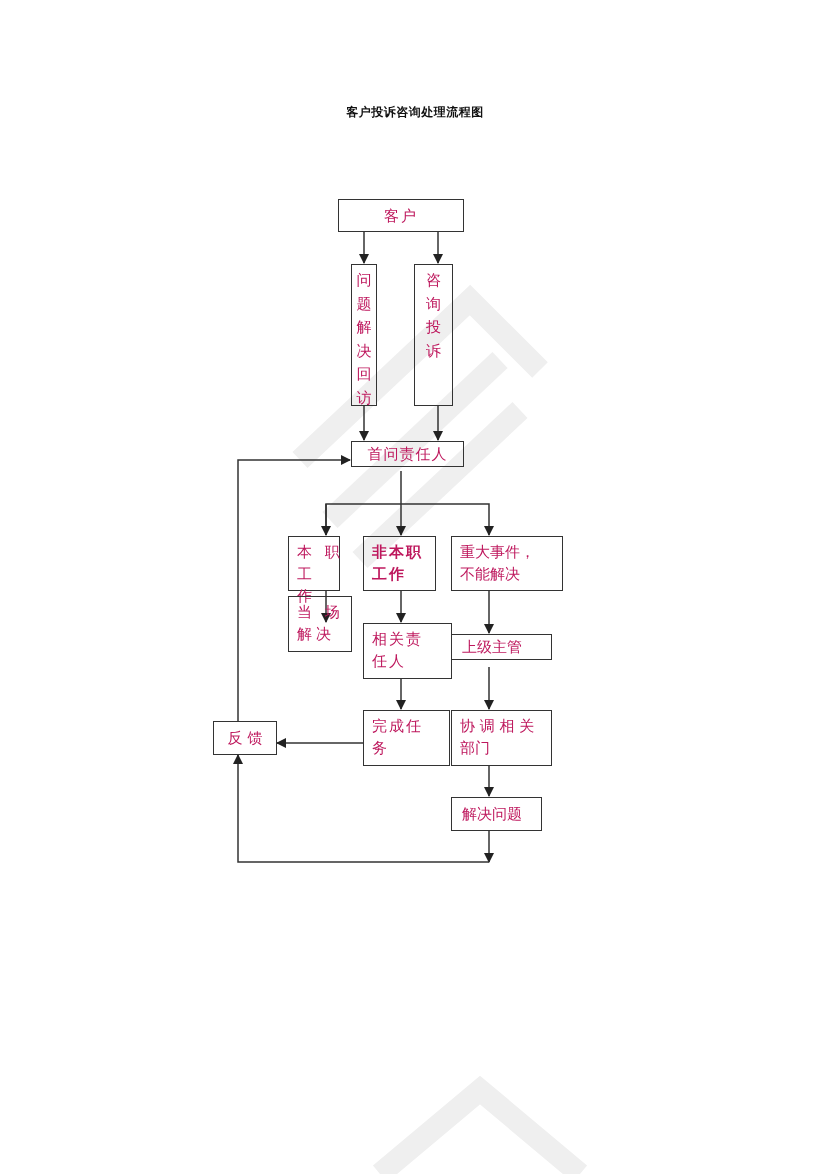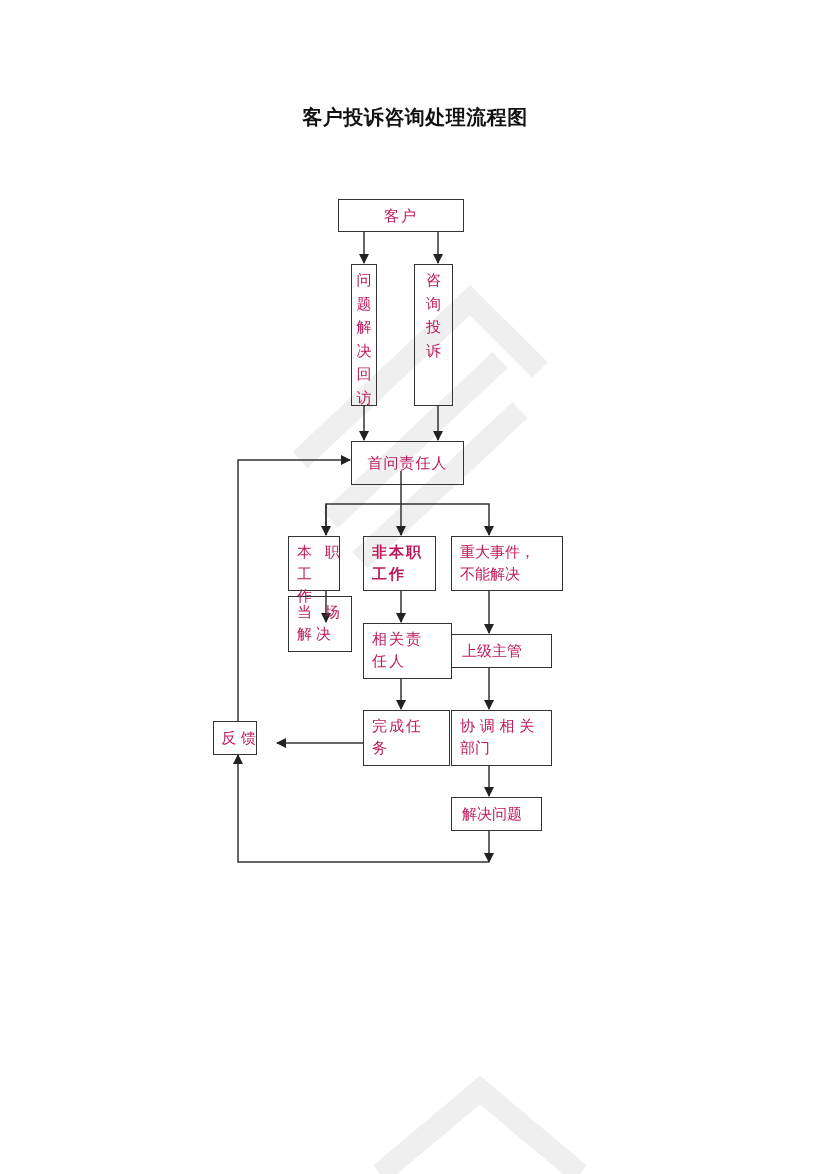--- a/index.html
+++ b/index.html
@@ -14,21 +14,21 @@
       overflow: hidden;
       font-family: "DejaVu Serif", "Liberation Serif", serif;
       color: #222;
     }
     .title {
       position: absolute;
       left: 0;
       top: 104px;
       width: 830px;
       text-align: center;
-      font-size: 20px;
+      font-size: 12px;
       font-weight: bold;
       letter-spacing: 0.5px;
       color: #111;
     }
     .watermark {
       position: absolute;
       pointer-events: none;
     }
     svg.lines {
       position: absolute;
@@ -137,21 +137,21 @@
   <span>访</span>
 </div>
 
 <div class="box vertical" style="left:414px; top:264px; width:39px; height:142px; padding-top:4px;">
   <span>咨</span>
   <span>询</span>
   <span>投</span>
   <span>诉</span>
 </div>
 
-<div class="box center" style="left:351px; top:441px; width:113px; height:44px; letter-spacing:1px;">
+<div class="box center" style="left:351px; top:441px; width:113px; height:26px; letter-spacing:1px;">
   <span>首问责任人</span>
 </div>
 
 <div class="box multi" style="left:288px; top:536px; width:52px; height:55px;">
   <div style="white-space:pre;">本 职</div>
   <div>工作</div>
 </div>
 
 <div class="box multi" style="left:363px; top:536px; width:73px; height:55px; letter-spacing:2px;font-weight:bold;">
   <div>非本职</div>
@@ -166,33 +166,33 @@
 <div class="box multi" style="left:288px; top:596px; width:64px; height:56px;">
   <div style="white-space:pre;">当 场</div>
   <div>解决</div>
 </div>
 
 <div class="box multi" style="left:363px; top:623px; width:89px; height:56px; letter-spacing:2px;">
   <div>相关责</div>
   <div>任人</div>
 </div>
 
-<div class="box center" style="left:451px; top:634px; width:101px; height:34px; justify-content:flex-start; padding-left:10px;">
+<div class="box center" style="left:451px; top:634px; width:101px; height:26px; justify-content:flex-start; padding-left:10px;">
   <span>上级主管</span>
 </div>
 
 <div class="box multi" style="left:363px; top:710px; width:87px; height:56px; letter-spacing:2px;">
   <div>完成任</div>
   <div>务</div>
 </div>
 
 <div class="box multi" style="left:451px; top:710px; width:101px; height:56px; letter-spacing:0px;">
   <div style="white-space:pre;">协 调 相 关</div>
   <div>部门</div>
 </div>
 
-<div class="box center" style="left:213px; top:721px; width:44px; height:34px;justify-content:flex-end;">
+<div class="box center" style="left:213px; top:721px; width:64px; height:34px;">
   <span style="white-space:pre;">反 馈</span>
 </div>
 
 <div class="box center" style="left:451px; top:797px; width:91px; height:34px; justify-content:flex-start; padding-left:10px;">
   <span>解决问题</span>
 </div>
 
 </body></html>

